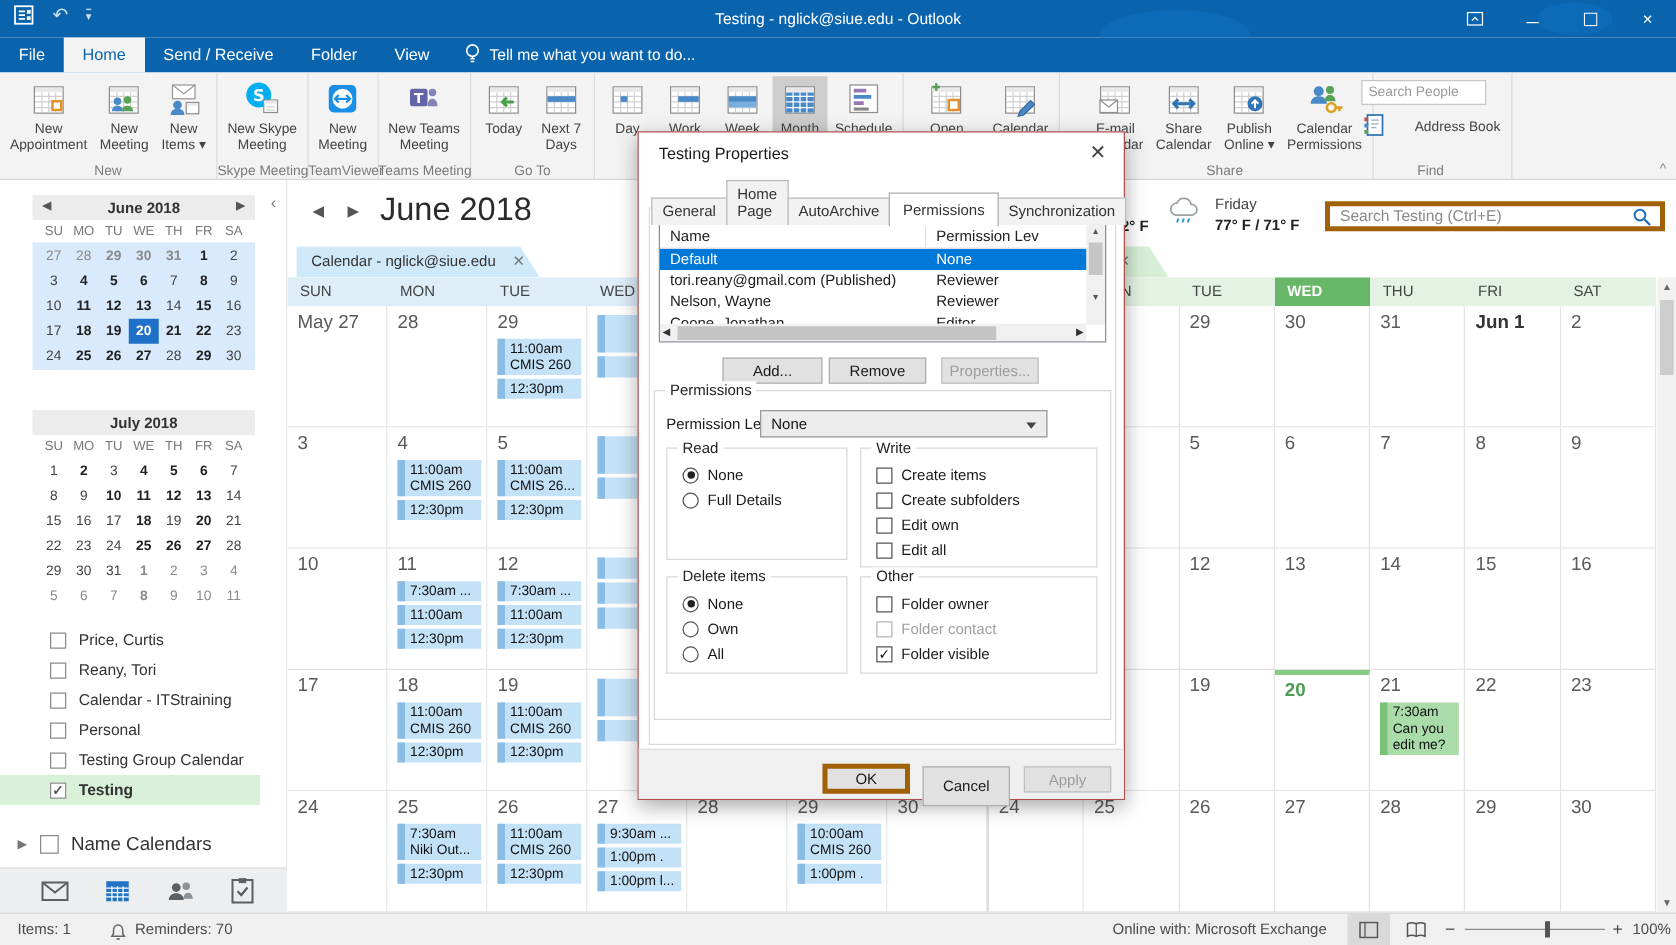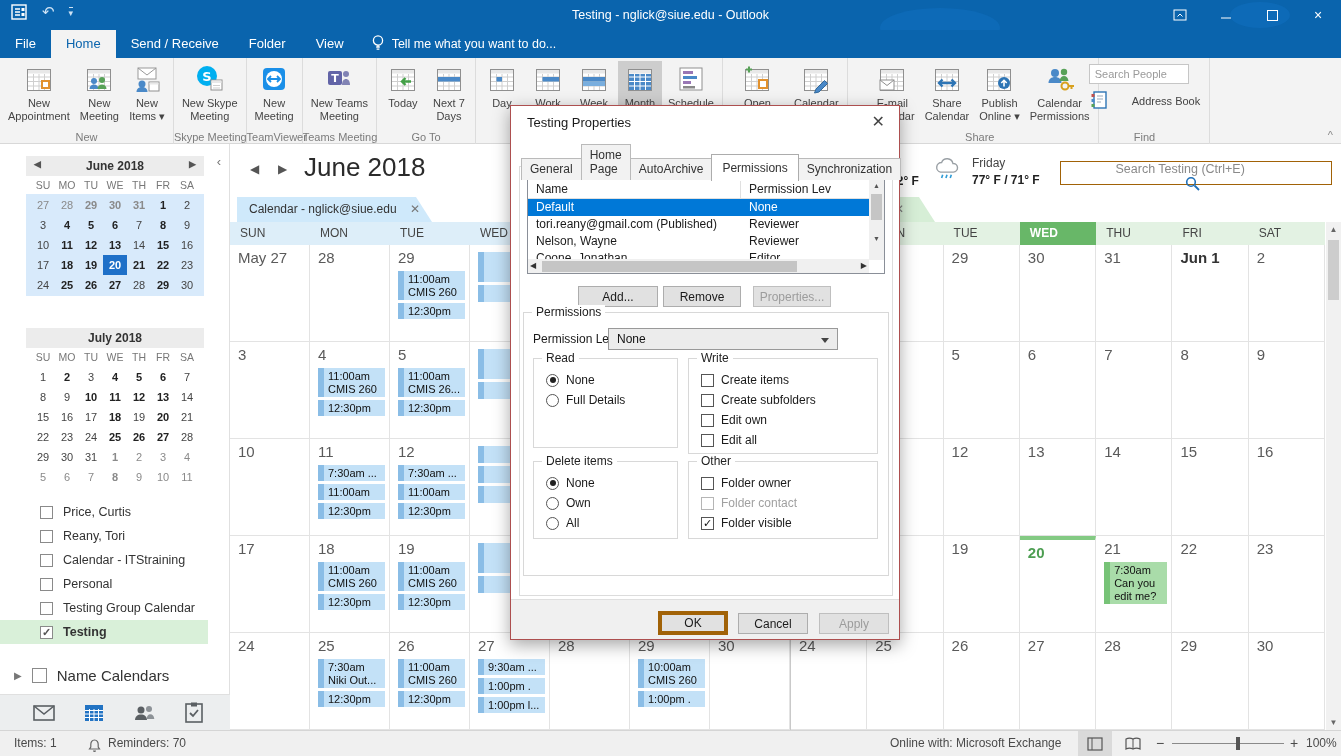--- a/index.html
+++ b/index.html
@@ -76,22 +76,22 @@
   .nav-ic { display:inline-flex; }
   .nav-more { color:#5a5f63; font-size:15px; font-weight:bold; letter-spacing:2px; line-height:10px; }
 
   
   .main { position:absolute; left:230px; top:144px; width:1111px; height:586px; background:#fff; }
   .mo-arrow { position:absolute; top:18px; font-size:12px; color:#555; }
   .mo-title { position:absolute; left:74px; top:8px; font-size:26px; color:#2b2b2b; }
   .wx-label { position:absolute; font-size:12px; color:#444; }
   .wx-temp  { position:absolute; font-size:12px; color:#222; font-weight:bold; }
   .wx-icon  { position:absolute; left:703px; top:13px; }
-  .searchbox { position:absolute; left:830px; top:17px; width:272px; height:24px; border:1px solid #a16207; background:#fff;
-               display:flex; align-items:center;flex-direction:column; }
+  .searchbox { position:absolute; left:830px; top:17px; width:272px; height:24px; border:4px solid #a16207; background:#fff;
+               display:flex; align-items:center; }
   .searchbox input { flex:1; border:none; outline:none; font-size:12.5px; color:#333; padding:0 8px;
                      font-family:"Liberation Sans", sans-serif; background:transparent; }
   .searchbox input::placeholder { color:#8a8a8a; }
   .searchbox .mag { margin-right:7px; display:inline-flex; }
 
   .cal-tab { position:absolute; top:53px; height:25px; line-height:25px; font-size:12px; color:#333;
              clip-path:polygon(0 0, calc(100% - 16px) 0, 100% 100%, 0 100%); padding-left:12px; }
   .cal-tab .x { color:#777; font-size:12px; margin-left:10px; }
   #tab-blue { left:7px; width:195px; background:#cfe9fb; }
   #tab-green { left:565px; width:140px; background:#d6eed6; }
@@ -1282,18 +1282,18 @@
         </div>
         <div class="opt" style="left:12px; top:53px;">
           <span class="chk">✓</span>
           <span>Folder visible</span>
         </div>
       </div>
 
     <div class="dlg-footer"></div>
     <div id="dlg-footer-btns">
         <div class="btn default" style="left:147px; top:505px; width:70px; height:24px;">OK</div>
-        <div class="btn" style="left:227px; top:507px; width:70px; height:21px;">Cancel</div>
+        <div class="btn" style="left:227px; top:507px; width:70px; height:32px;">Cancel</div>
         <div class="btn disabled" style="left:308px; top:507px; width:70px; height:21px;">Apply</div>
       </div>
   </div>
 
 </div>
 
 </body></html>

